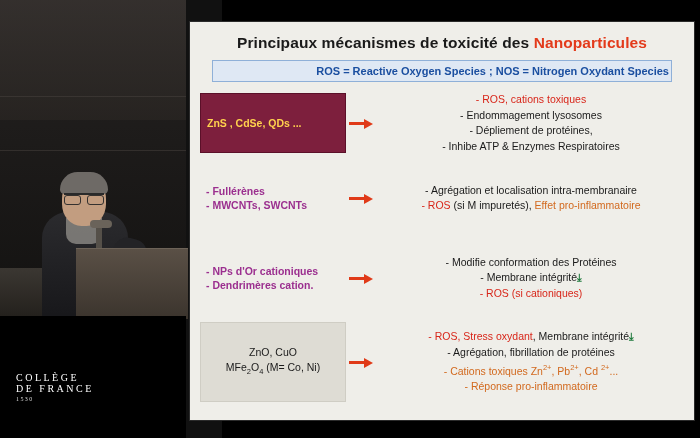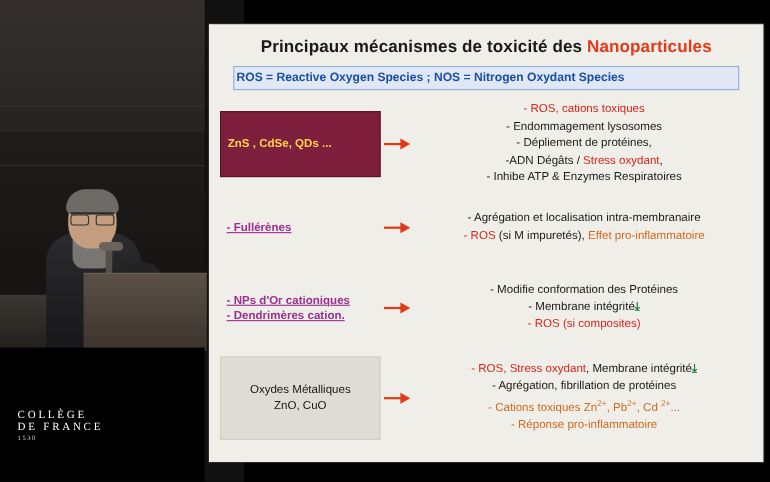--- a/index.html
+++ b/index.html
@@ -137,21 +137,21 @@
     font-weight: bold;
     color: #1a1a1a;
     margin: 4px 0 8px 0;
     letter-spacing: .1px;
   }
   .slide-title .accent { color: #e33a1b; }
   .ros-bar {
     margin: 0 12px 10px 12px;
     border: 1.6px solid #8fb0d8;
     background: #dfe8f4;
-    text-align: left;
+    text-align: right;
     font-size: 11px;
     font-weight: bold;
     color: #1b4fa0;
     padding: 4px 2px;
   }
   .row {
     display: flex;
     align-items: center;
     margin-bottom: 6px;
   }
@@ -195,21 +195,20 @@
     background: #7d1f3d;
     color: #ffd24d;
     font-weight: bold;
     border: 1px solid #5b1029;
   }
   .box-maroon .line2 { color: #ffe68a; }
   .box-plain {
     background: transparent;
     color: #9b2f8f;
     font-weight: bold;
-    text-decoration: underline;
   }
   .box-grey {
     background: #dedcd4;
     border: 1px solid #cfcdc4;
     color: #1a1a1a;
     text-align: center;
     font-size: 10.5px;
     line-height: 15px;
   }
   .box-grey .blue-big {
@@ -265,59 +264,59 @@
 
       <div class="row">
         <div class="lbox box-maroon">
           <div>ZnS , CdSe, QDs ...</div>
         </div>
         <div class="arrow"></div>
         <div class="rbox">
           <div class="red">- ROS, cations toxiques</div>
           <div class="dark">- Endommagement lysosomes</div>
           <div class="dark">- Dépliement de protéines,</div>
-          <div><span class="dark">-ADN Dégâts /</span> <span class="red">Stress oxydant</span><span class="dark">,</span></div>
           <div class="dark">- Inhibe ATP &amp; Enzymes Respiratoires</div>
         </div>
       </div>
 
       <div class="divider-space"></div>
 
       <div class="row">
         <div class="lbox box-plain">
           <div>- Fullérènes</div>
+          <div>- MWCNTs, SWCNTs</div>
         </div>
         <div class="arrow"></div>
         <div class="rbox">
           <div class="dark">- Agrégation et localisation intra-membranaire</div>
           <div><span class="red">- ROS</span> <span class="dark">(si M impuretés),</span> <span class="orange">Effet pro-inflammatoire</span></div>
         </div>
       </div>
 
       <div class="divider-space"></div>
 
       <div class="row">
         <div class="lbox box-plain">
           <div>- NPs d'Or cationiques</div>
           <div>- Dendrimères cation.</div>
         </div>
         <div class="arrow"></div>
         <div class="rbox">
           <div class="dark">- Modifie conformation des  Protéines</div>
           <div class="dark">- Membrane intégrité<span class="arrow-dn">⤓</span></div>
-          <div class="red">- ROS (si composites)</div>
+          <div class="red">- ROS (si cationiques)</div>
         </div>
       </div>
 
       <div class="divider-space"></div>
 
       <div class="row">
         <div class="lbox box-grey">
-          <div>Oxydes Métalliques</div>
           <div>ZnO, CuO</div>
+          <div>MFe<span class="sub">2</span>O<span class="sub">4</span> (M= Co, Ni)</div>
         </div>
         <div class="arrow"></div>
         <div class="rbox">
           <div><span class="red">- ROS, Stress oxydant</span><span class="dark">, Membrane intégrité</span><span class="arrow-dn">⤓</span></div>
           <div class="dark">- Agrégation, fibrillation de protéines</div>
           <div class="orange">- Cations toxiques Zn<span class="sup">2+</span>, Pb<span class="sup">2+</span>,  Cd <span class="sup">2+</span>...</div>
           <div class="orange">- Réponse pro-inflammatoire</div>
         </div>
       </div>
 

